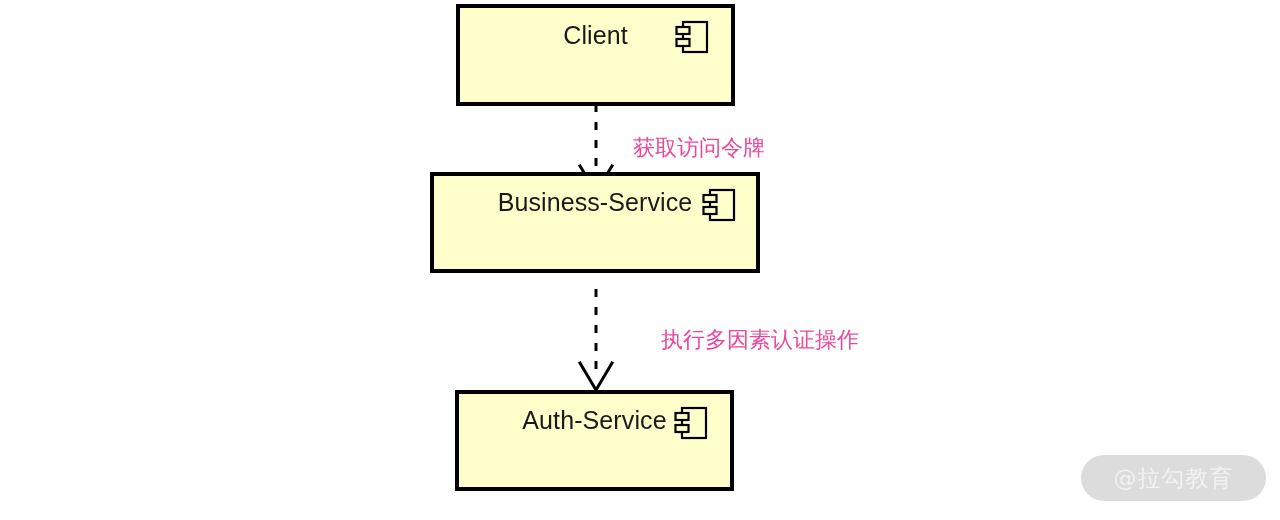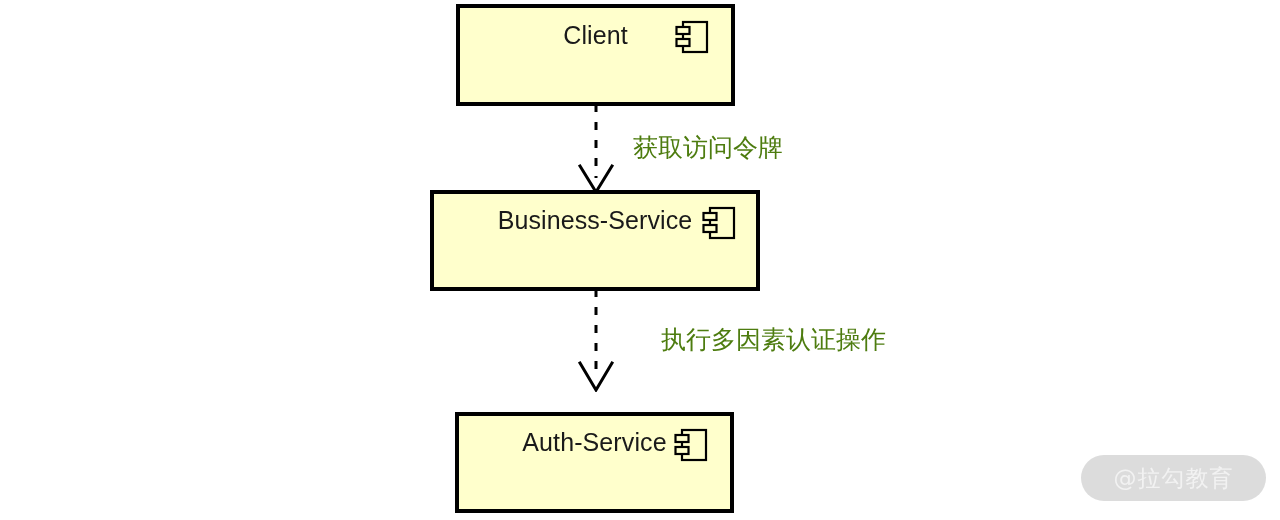--- a/index.html
+++ b/index.html
@@ -31,28 +31,28 @@
     border: 4px solid #000000;
   }
   #component-client {
     left: 456px;
     top: 4px;
     width: 279px;
     height: 102px;
   }
   #component-business-service {
     left: 430px;
-    top: 190px;
+    top: 172px;
     width: 330px;
     height: 101px;
     padding-left: 25px;
   }
   #component-auth-service {
     left: 455px;
-    top: 412px;
+    top: 390px;
     width: 279px;
     height: 101px;
   }
 
   .component-title {
     position: absolute;
     left: 0;
     right: 0;
     top: 10px;
     text-align: center;
@@ -92,23 +92,23 @@
     left: 570px;
     top: 289px;
     width: 52px;
     height: 103px;
   }
 
   
   .edge-label {
     position: absolute;
     font-family: "DejaVu Serif", "Liberation Serif", serif;
-    font-size: 25px;
+    font-size: 22px;
     line-height: 30px;
-    color: #4d7c0f;
+    color: #ec4899;
     white-space: nowrap;
   }
   #label-get-access-token {
     left: 633px;
     top: 133px;
   }
   #label-perform-mfa {
     left: 633px;
     top: 325px;
     margin-left: 28px;

